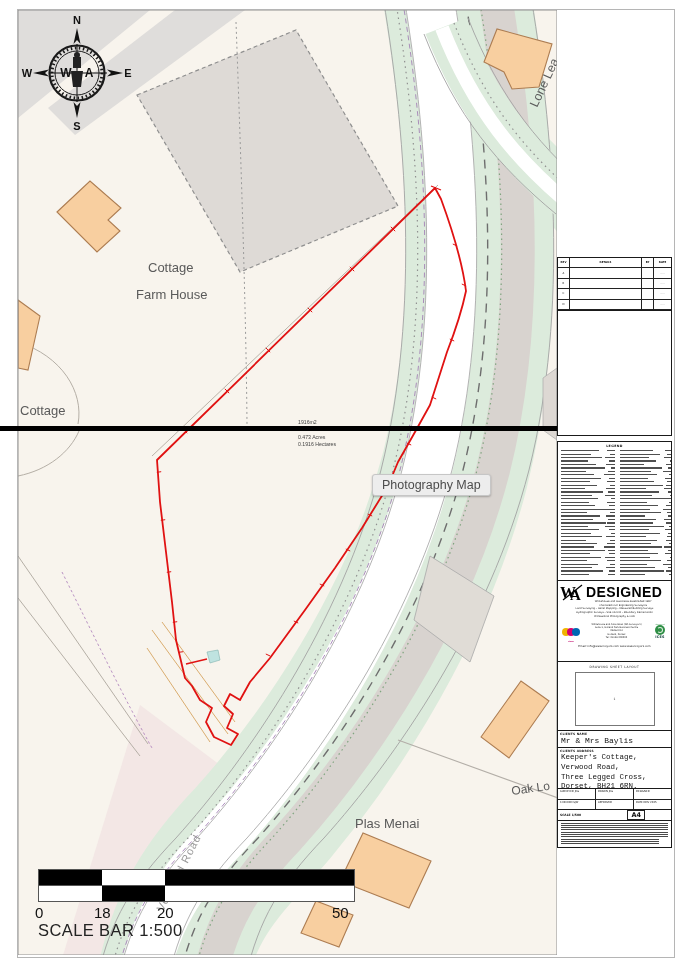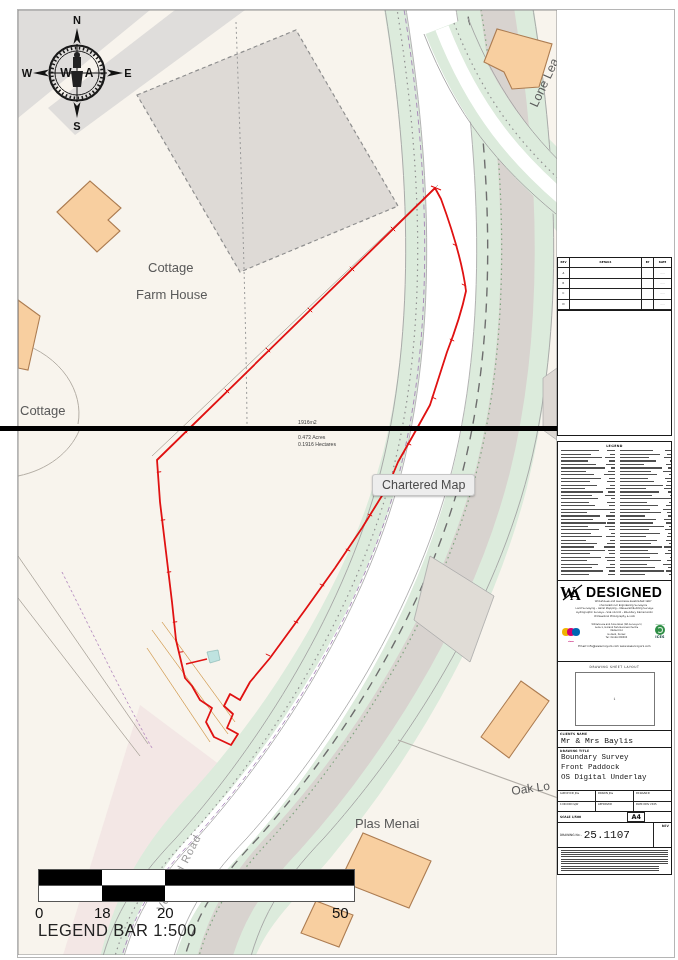--- a/index.html
+++ b/index.html
@@ -236,40 +236,40 @@
         <text x="12" y="4">A</text>
       </g>
     </g>
 
     <rect x="18" y="10" width="539" height="945" fill="none" stroke="#8f8f8f" stroke-width="1"></rect>
   </g>
 </svg>
 
 <div id="black-line" class="abs"></div>
 
-<div id="bg-tooltip" class="abs">Chartered Map</div>
+<div id="bg-tooltip" class="abs">Photography Map</div>
 
 <div id="scalebar" class="abs">
   <div class="sb-row">
     <div class="sb-seg" style="width:63px;background:#000"></div>
     <div class="sb-seg" style="width:63px;background:#fff"></div>
     <div class="sb-seg" style="width:189px;background:#000"></div>
   </div>
   <div class="sb-row">
     <div class="sb-seg" style="width:63px;background:#fff"></div>
     <div class="sb-seg" style="width:63px;background:#000"></div>
     <div class="sb-seg" style="width:189px;background:#fff"></div>
   </div>
   <div class="sb-ticks" id="sb-ticks">
       <span style="left: -3px;">0</span>
       <span style="left: 56px;">18</span>
       <span style="left: 119px;">20</span>
       <span style="left: 294px;">50</span>
     </div>
-  <div id="sb-caption">LEGEND BAR 1:500</div>
+  <div id="sb-caption">SCALE BAR 1:500</div>
 </div>
 
 <aside id="panel" class="abs">
 
   <div class="pbox" id="rev-table">
       <div class="rev-row hdr">
         <div class="rev-cell rc-rev">REV</div>
         <div class="rev-cell rc-det">DETAILS</div>
         <div class="rev-cell rc-by">BY</div>
         <div class="rev-cell rc-date">DATE</div>
@@ -656,54 +656,45 @@
   <div class="pbox" id="layout-box">
     <div id="layout-title">DRAWING SHEET LAYOUT</div>
     <div id="layout-rect">1</div>
   </div>
 
   <div class="pbox" id="client-box">
     <div class="lbl">CLIENTS NAME</div>
     <div class="val" style="font-size:8px">Mr &amp; Mrs Baylis</div>
   </div>
 
-
-
-  <div class="pbox" id="title-box">
-    <div class="lbl">DRAWING TITLE</div>
-    <div class="val"><div>Boundary Survey</div><div>Front Paddock</div><div>OS Digital Underlay</div></div>
-  </div>
+  <div class="pbox" id="addr-box">
+    <div class="lbl">CLIENTS ADDRESS</div>
+    <div class="val"><div>Keeper's Cottage,</div><div>Verwood Road,</div><div>Three Legged Cross,</div><div>Dorset, BH21 6RN.</div></div>
+  </div>
+
+
 
   <div class="pbox" id="credits-box">
       <div class="cred-row">
         <div class="cred-cell">SURVEYED  JDa</div>
         <div class="cred-cell">DRAWN  JDa</div>
         <div class="cred-cell">DESIGNED</div>
       </div>
       <div class="cred-row">
         <div class="cred-cell">CHECKED  SJW</div>
         <div class="cred-cell">APPROVED</div>
         <div class="cred-cell">DATE  NOV 2025</div>
       </div>
     </div>
 
   <div class="pbox" id="scale-row">
     <div id="scale-lbl">SCALE 1/500</div>
     <div id="paper-box">A4</div>
   </div>
 
-  <div class="pbox" id="dno-row">
-    <div id="dno-main">
-      <div id="dno-lbl">DRAWING No:-</div>
-      <div id="dno-val">25.1107</div>
-    </div>
-    <div id="dno-rev">
-        <div class="lbl">REV</div>
-      </div>
-  </div>
 
   <div class="pbox" id="disc-box">
     <div class="disc d1"></div>
       <div class="disc d2"></div>
       <div class="disc d3"></div>
   </div>
 
 </aside>
 
 </body></html>

